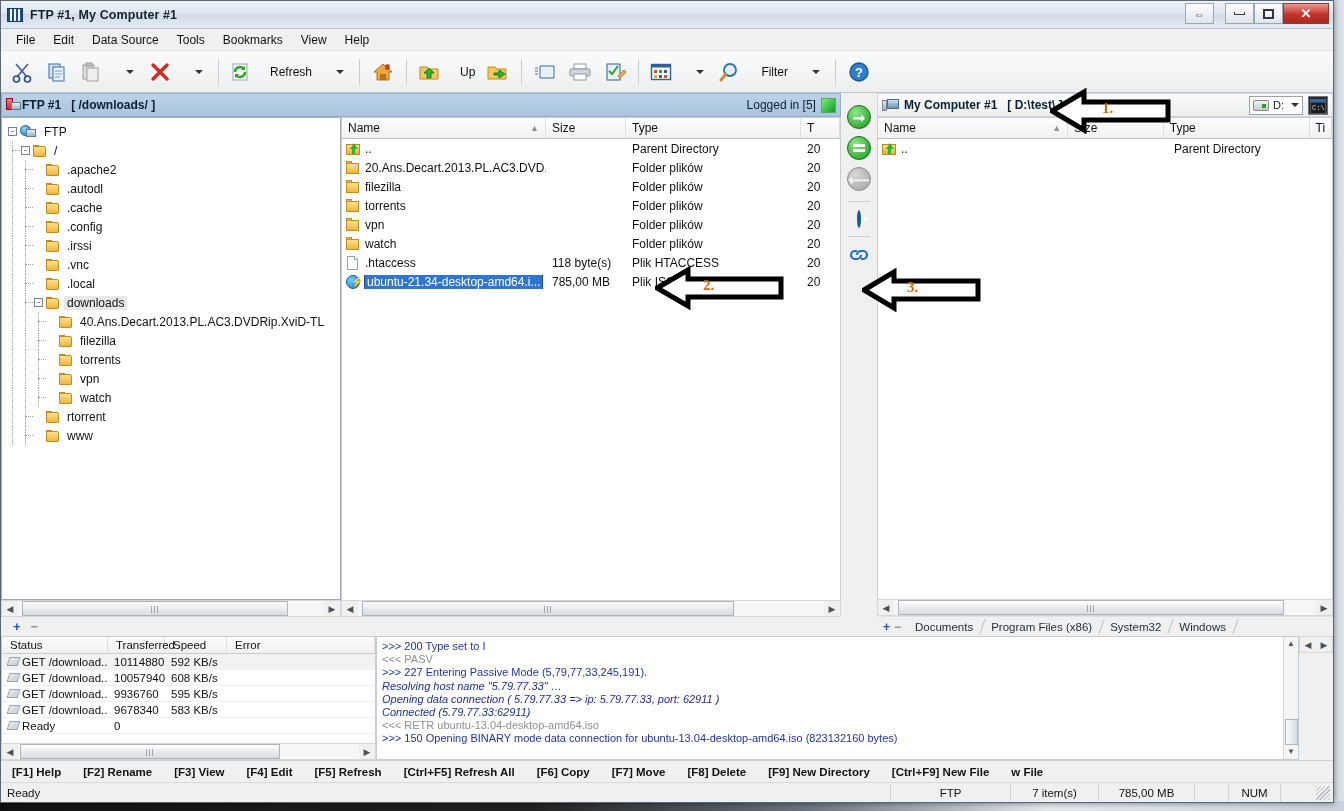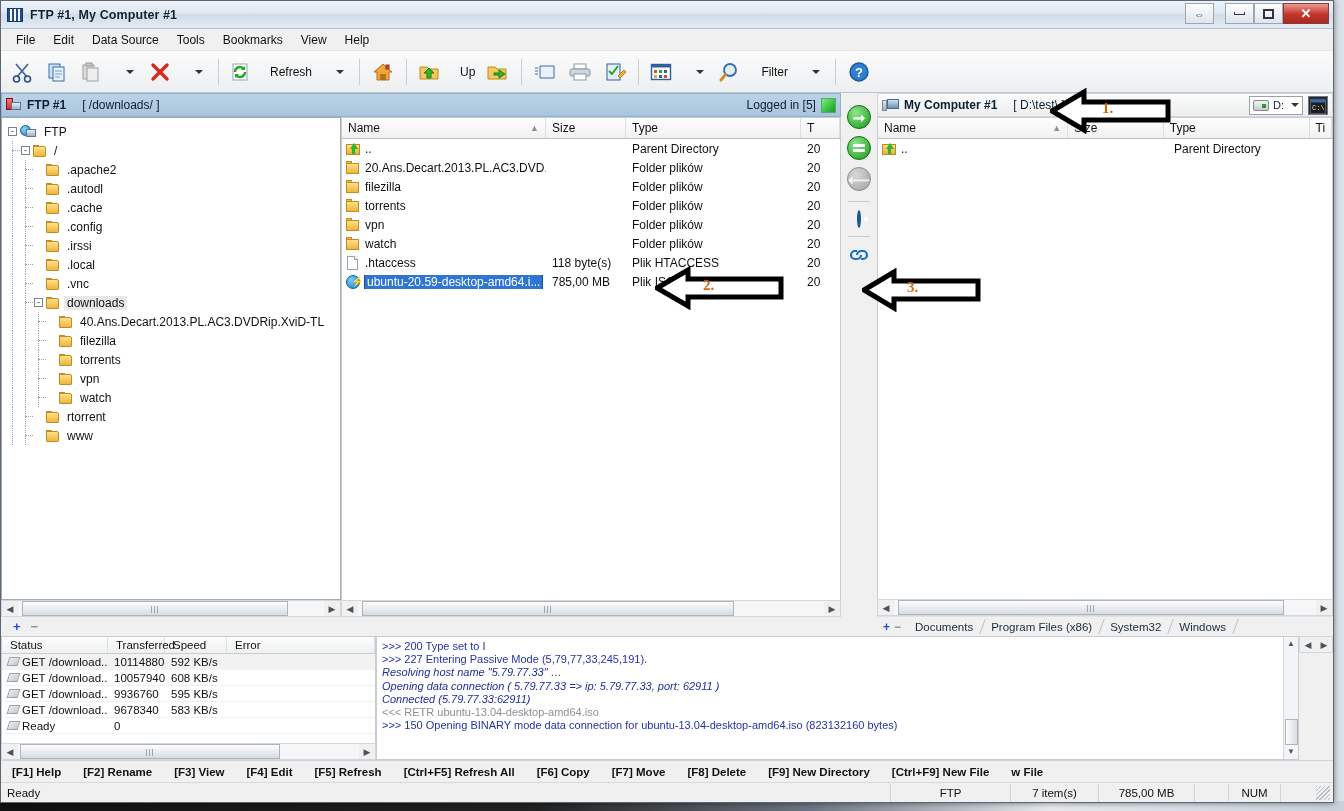--- a/index.html
+++ b/index.html
@@ -75,21 +75,21 @@
   
   #bodyarea{ flex:1 1 auto; display:flex; min-height:0; background:#f0f0f0; }
   .pane{ display:flex; flex-direction:column; min-width:0;}
   #left-pane{ width:852px; border-right:0px; }
   #right-pane{ flex:1 1 auto; }
 
   .pane-head{ height:24px; flex:0 0 24px; display:flex; align-items:center; padding:0 4px;
      font-size:12px; font-weight:bold; color:#0b2030; }
   #ftp-head{ background:linear-gradient(180deg,#bcd3e8,#a8c4dd); border:1px solid #93b0cb;}
   #mc-head{ background:linear-gradient(180deg,#fbfbfb,#eceef0); border:1px solid #d2d6da;}
-  .pane-head .path{ font-weight:normal; margin-left:16px;}
+  .pane-head .path{ font-weight:bold; margin-left:10px;}
   .pane-head .right{ margin-left:auto; display:flex; align-items:center; gap:5px; font-weight:normal;}
   .led{ width:15px;height:15px; background:linear-gradient(135deg,#7bef7b,#0f9b1d);
         border:1px solid #5a6; }
   .drivebox{ display:flex;align-items:center; gap:4px; border:1px solid #9aa2ab; background:#fff;
         padding:1px 3px; height:19px;}
   .drive-ic{ width:16px;height:11px;border:1px solid #888; border-radius:2px;
         background:linear-gradient(180deg,#f3f3f3,#c8ccd0); position:relative;}
   .drive-ic:after{content:"";position:absolute;right:2px;top:3px;width:4px;height:4px;background:#2a9c2a;}
   .cmdbtn{ width:20px;height:19px;border:1px solid #6d7681;background:#2a2a2a;
         display:flex;align-items:flex-end;justify-content:center;color:#ddd;font-size:8px;}
@@ -398,21 +398,21 @@
   </div>
 
   <div id="bodyarea">
 
     <div class="pane" id="left-pane">
       <div class="pane-head" id="ftp-head">
         <span style="width:16px;height:15px;display:inline-block;position:relative">
           <span style="position:absolute;left:0;top:0;width:7px;height:12px;background:linear-gradient(180deg,#f07a7a,#c33);border:1px solid #902"></span>
           <span style="position:absolute;left:5px;top:4px;width:10px;height:8px;background:linear-gradient(180deg,#e9eef3,#9fb3c6);border:1px solid #5d7a93"></span>
         </span>
-        <span style="margin-left:5px">FTP #1</span>
+        <span style="">FTP #1</span>
         <span class="path">[ /downloads/ ]</span>
         <span class="right">
           <span>Logged in [5]</span>
           <span class="led"></span>
         </span>
       </div>
 
       <div id="left-split">
 
         <div id="tree-col">
@@ -486,31 +486,31 @@
                   <span class="tlabel">.irssi</span>
                 </div>
                 <div class="tnode">
                   <span class="tline"></span>
                   <span class="tline elbow"></span>
                   <span style="width:9px;flex:0 0 9px;margin-right:3px"></span>
                   <span class="folder">
                     <span class="t"></span>
                     <span class="b"></span>
                   </span>
+                  <span class="tlabel">.vnc</span>
+                </div>
+                <div class="tnode">
+                  <span class="tline"></span>
+                  <span class="tline elbow"></span>
+                  <span style="width:9px;flex:0 0 9px;margin-right:3px"></span>
+                  <span class="folder">
+                    <span class="t"></span>
+                    <span class="b"></span>
+                  </span>
                   <span class="tlabel">.local</span>
-                </div>
-                <div class="tnode">
-                  <span class="tline"></span>
-                  <span class="tline elbow"></span>
-                  <span style="width:9px;flex:0 0 9px;margin-right:3px"></span>
-                  <span class="folder">
-                    <span class="t"></span>
-                    <span class="b"></span>
-                  </span>
-                  <span class="tlabel">.vnc</span>
                 </div>
                 <div class="tnode">
                   <span class="tline"></span>
                   <span class="tline elbow"></span>
                   <span class="tbox">-</span>
                   <span class="folder">
                     <span class="t"></span>
                     <span class="b"></span>
                   </span>
                   <span class="tlabel sel">downloads</span>
@@ -700,21 +700,21 @@
                 <span class="cell" style="width:80px;justify-content:flex-start">118 byte(s)</span>
                 <span class="cell" style="width:175px">Plik HTACCESS</span>
                 <span class="cell" style="flex:1 1 auto">20</span>
               </div>
               <div class="frow">
                 <span class="cell nm" style="width:204px">
                   <span class="ic iso">
                     <span class="b"></span>
                     <span class="z">⚡</span>
                   </span>
-                  <span class="nmtext sel">ubuntu-20.59-desktop-amd64.i...</span>
+                  <span class="nmtext sel">ubuntu-21.34-desktop-amd64.i...</span>
                 </span>
                 <span class="cell" style="width:80px;justify-content:flex-start">785,00 MB</span>
                 <span class="cell" style="width:175px">Plik ISO</span>
                 <span class="cell" style="flex:1 1 auto">20</span>
               </div>
             </div>
           <div class="hsb">
             <span class="ar">◀</span>
             <span class="track">
               <span class="thumb" style="left:4px;width:372px">|||</span>
@@ -876,20 +876,21 @@
           <span class="thumb" style="left:2px;width:260px">|||</span>
         </span>
         <span class="ar">▶</span>
       </div>
     </div>
 
     <div id="logbox">
       <div class="logarea">
         <div id="log-lines">
             <div class="ln" style="color: rgb(36, 50, 168);">&gt;&gt;&gt; 200 Type set to I</div>
+            <div class="ln" style="color: rgb(139, 143, 150);">&lt;&lt;&lt; PASV</div>
             <div class="ln" style="color: rgb(36, 50, 168);">&gt;&gt;&gt; 227 Entering Passive Mode (5,79,77,33,245,191).</div>
             <div class="ln" style="color: rgb(31, 45, 158); font-style: italic;">Resolving host name "5.79.77.33" …</div>
             <div class="ln" style="color: rgb(31, 45, 158); font-style: italic;">Opening data connection ( 5.79.77.33 =&gt; ip: 5.79.77.33, port: 62911 )</div>
             <div class="ln" style="color: rgb(31, 45, 158); font-style: italic;">Connected (5.79.77.33:62911)</div>
             <div class="ln" style="color: rgb(139, 143, 150);">&lt;&lt;&lt; RETR ubuntu-13.04-desktop-amd64.iso</div>
             <div class="ln" style="color: rgb(36, 50, 168);">&gt;&gt;&gt; 150 Opening BINARY mode data connection for ubuntu-13.04-desktop-amd64.iso (823132160 bytes)</div>
           </div>
         <div class="vsb">
           <span class="ar">▲</span>
           <span class="spacer"></span>

